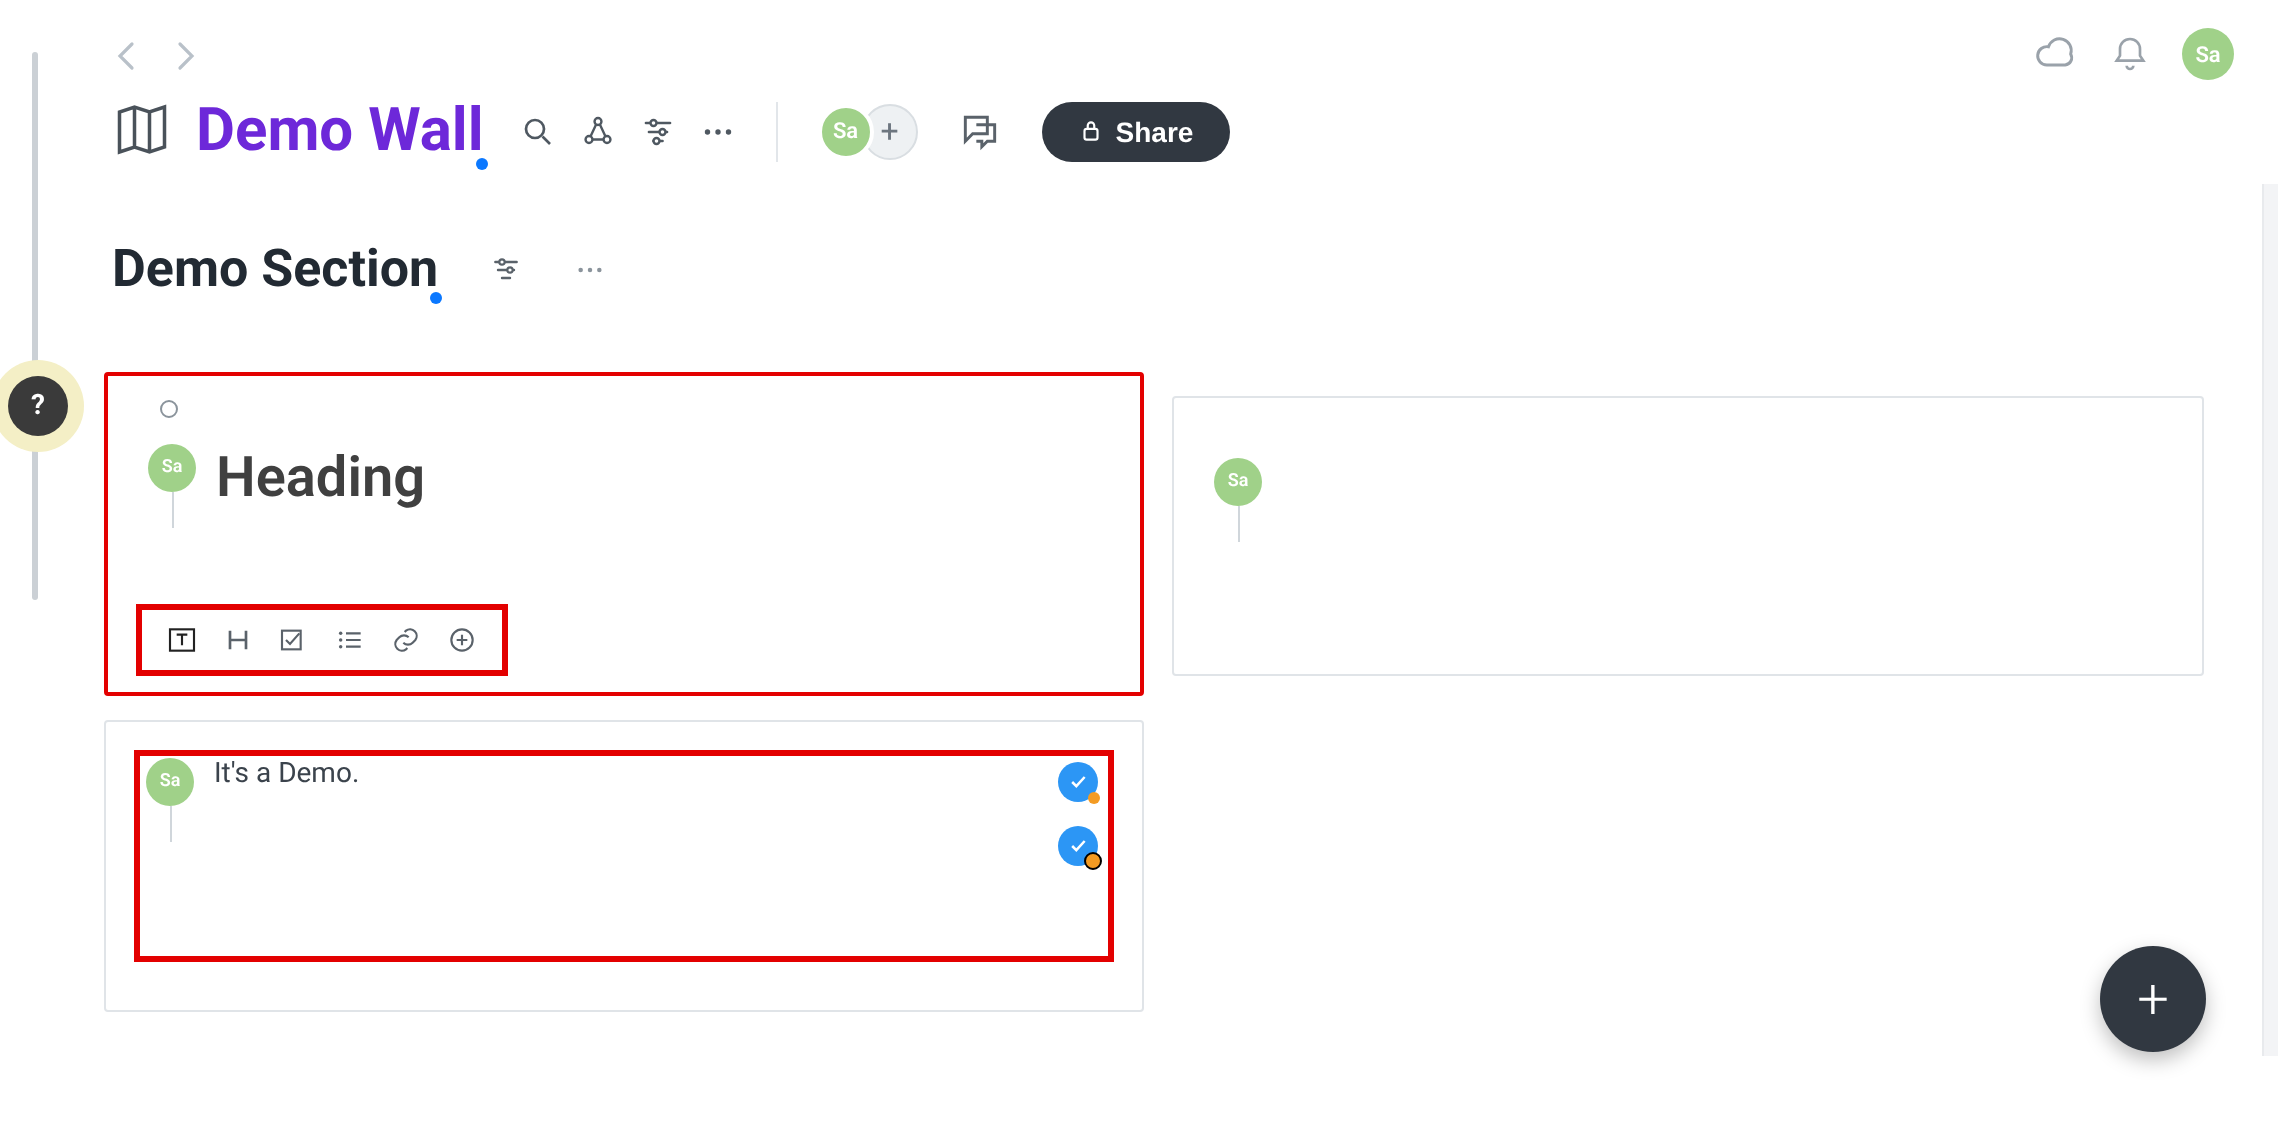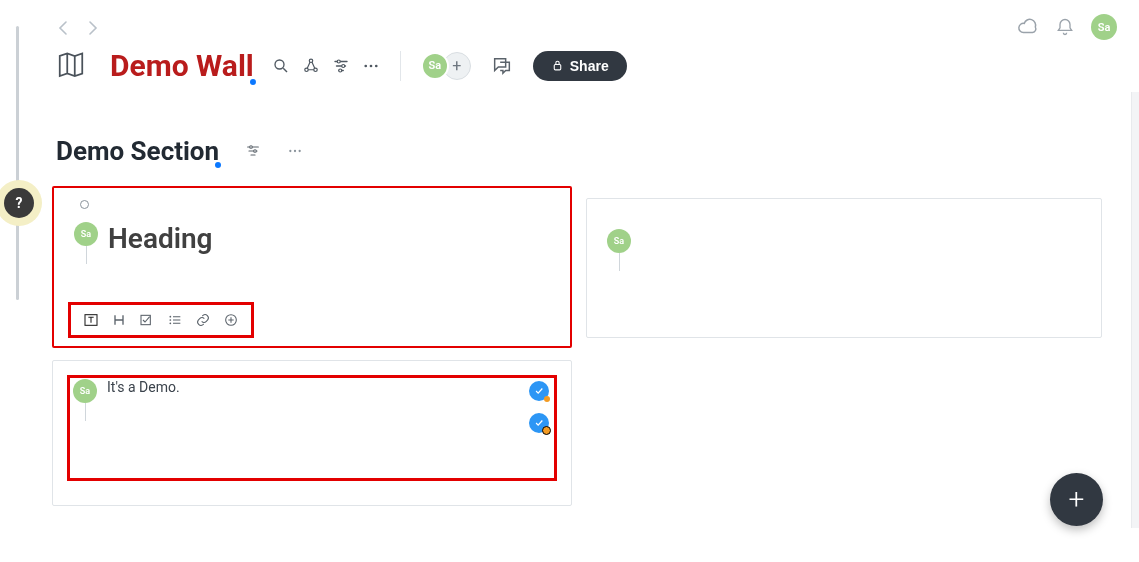--- a/index.html
+++ b/index.html
@@ -89,23 +89,22 @@
       left: 56px;
       right: 40px;
       display: flex;
       align-items: center;
       gap: 12px;
     }
     .wall-icon { color: #4a525a; }
     .wall-title {
       font-size: 30px;
       font-weight: 700;
-      color: #b91c1c;
+      color: #6d28d9;
       position: relative;
-      margin-left: 12px;
     }
     .blue-dot::after {
       content: '';
       position: absolute;
       width: 6px;
       height: 6px;
       background: #0b78ff;
       border-radius: 50%;
       bottom: -2px;
       right: -2px;
@@ -137,21 +136,21 @@
       padding: 7px 18px;
       font-size: 14px; font-weight: 600;
       display: flex; align-items: center; gap: 6px;
       border: none;
       margin-left: 8px;
     }
 
     
     .section-header {
       position: absolute;
-      top: 136px;
+      top: 120px;
       left: 56px;
       display: flex;
       align-items: center;
       gap: 26px;
     }
     .section-title {
       font-size: 26px;
       font-weight: 700;
       color: #222a33;
       position: relative;

